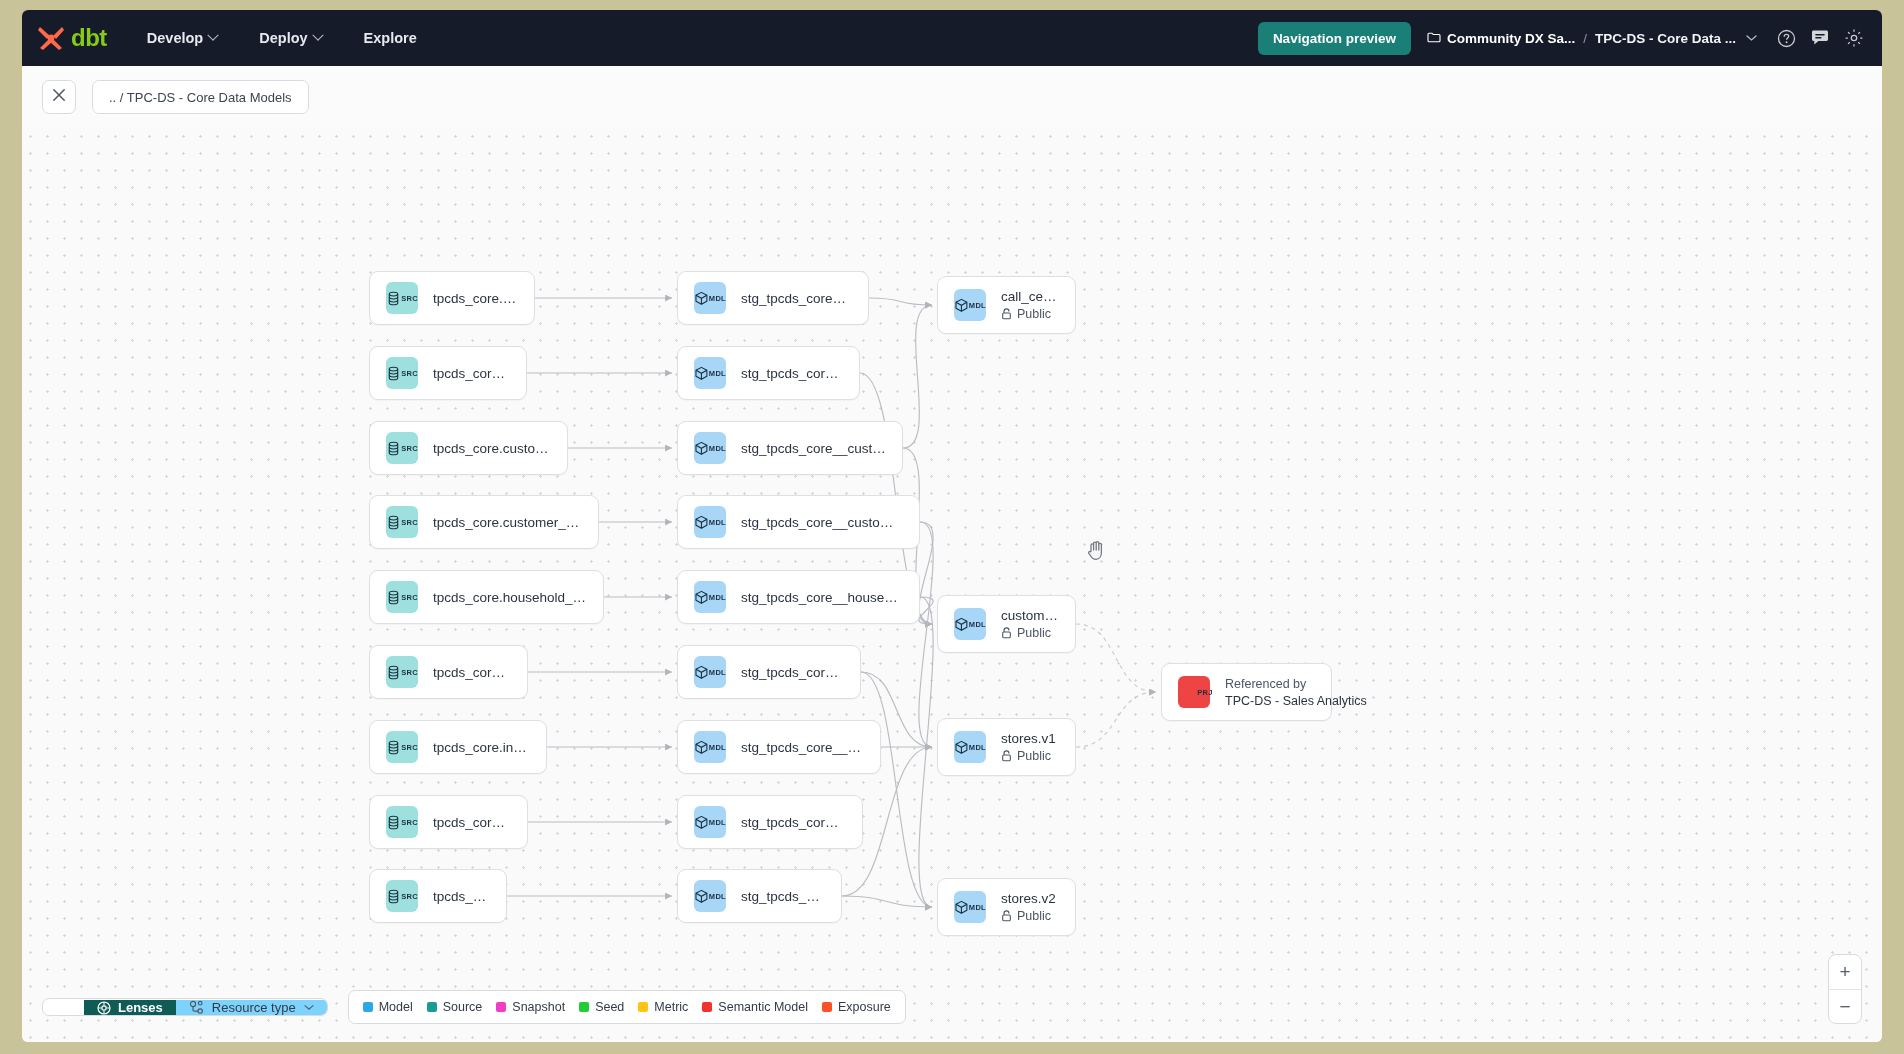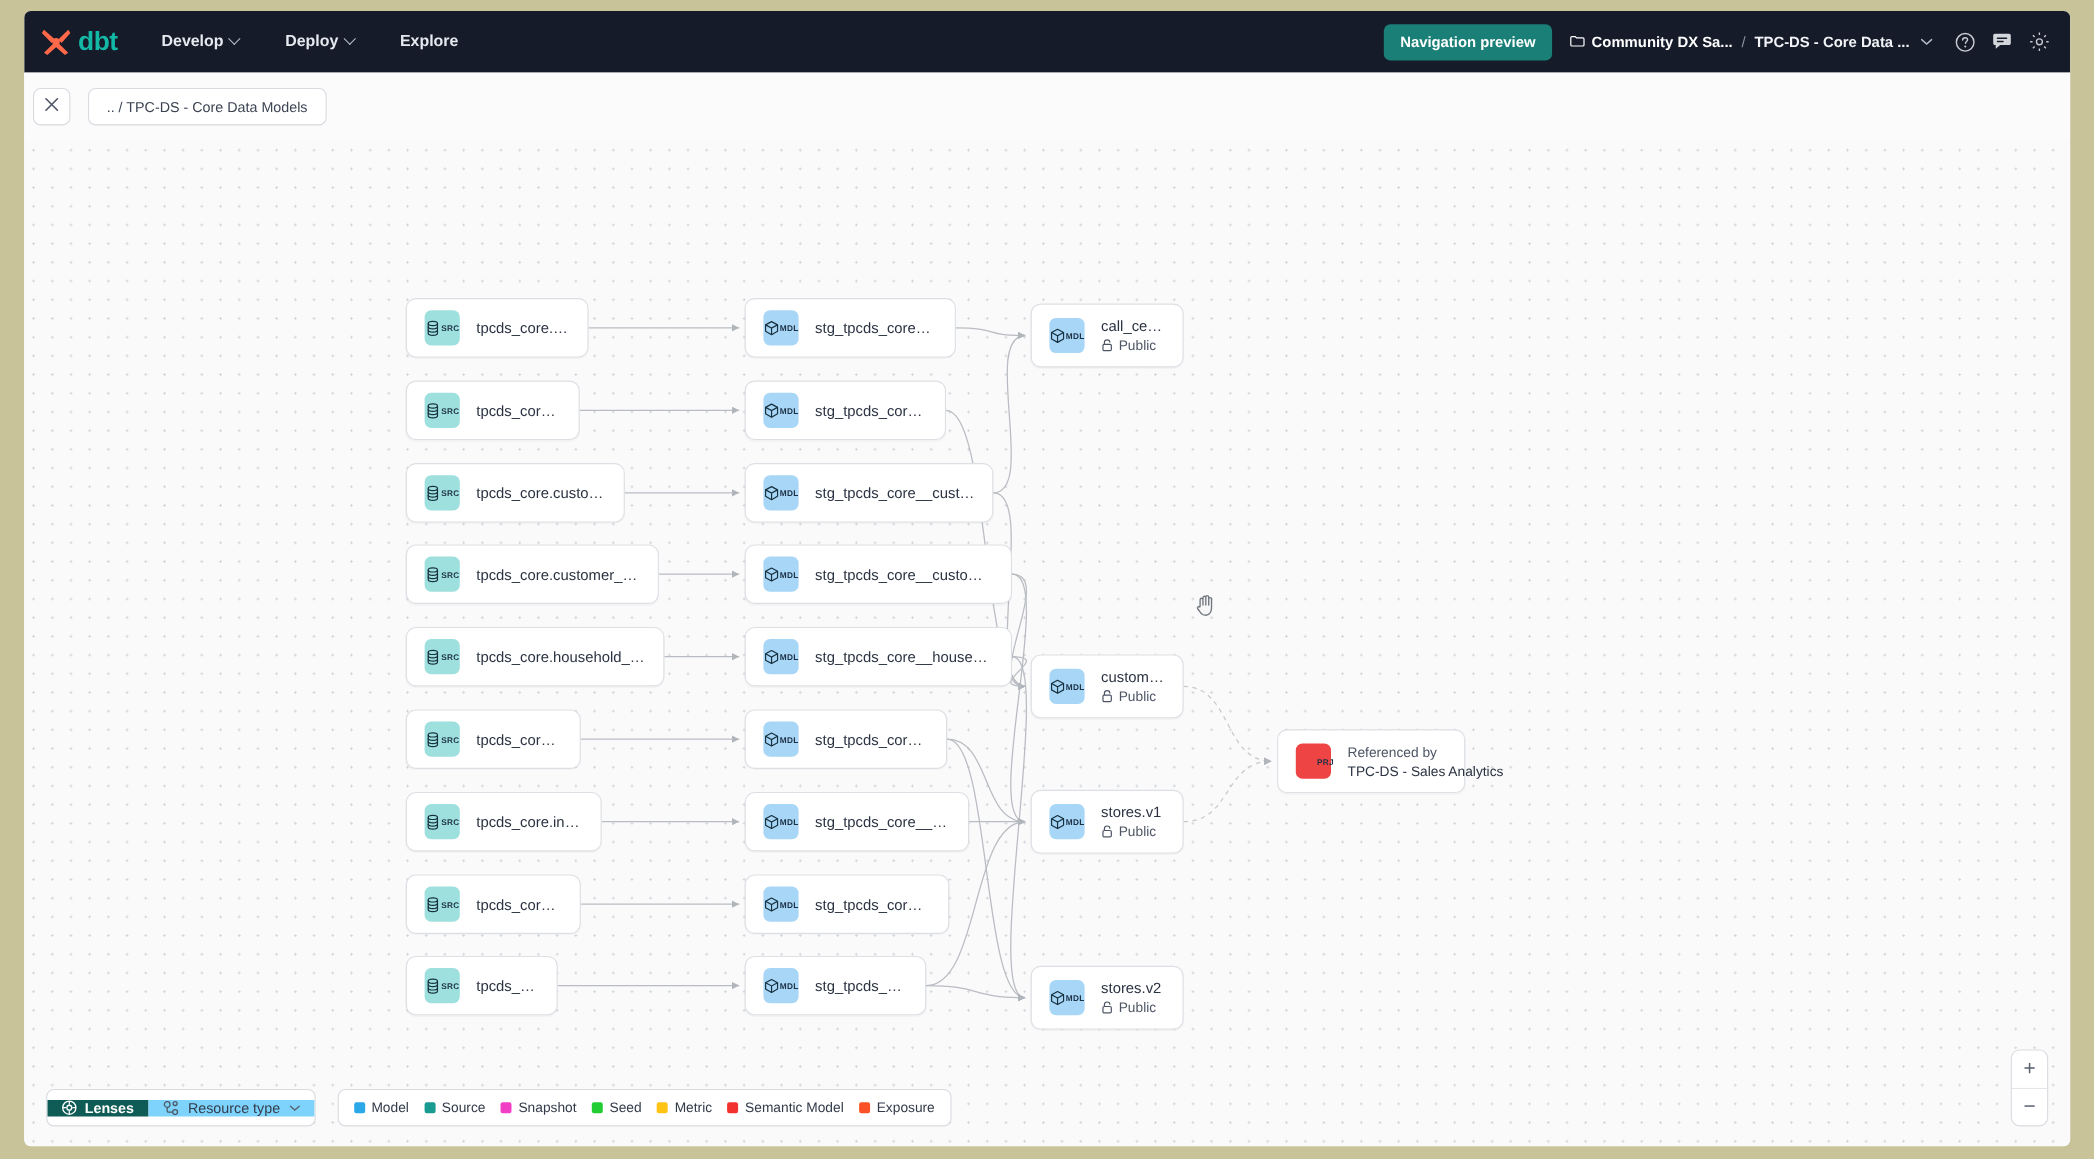--- a/index.html
+++ b/index.html
@@ -32,21 +32,21 @@
     background: #151b28;
     display: flex;
     align-items: center;
     padding: 0 18px 0 14px;
     flex: 0 0 auto;
     position: relative;
   }
   .logo-wrap { display: flex; align-items: center; gap: 5px; margin-right: 40px; }
   .logo-mark { width: 30px; height: 26px; position: relative; }
   .logo-text {
-    color: #14b8a6; font-size: 24px; font-weight: bold; letter-spacing: -0.5px;
+    color: #84cc16; font-size: 24px; font-weight: bold; letter-spacing: -0.5px;
   }
   .nav-links { display: flex; align-items: center; gap: 42px; }
   .nav-link {
     color: #e6e9ef; font-size: 14.5px; font-weight: 600;
     display: flex; align-items: center; gap: 6px;
     cursor: pointer;
   }
   .chev {
     display: inline-block; width: 8px; height: 8px;
     border-right: 1.6px solid #b6bcc9; border-bottom: 1.6px solid #b6bcc9;
@@ -66,21 +66,21 @@
   .crumb-sep { color: #8b93a3; }
   .crumb-plain { font-weight: 600; color: #f1f3f6; }
   .nav-icons { display: flex; align-items: center; gap: 14px; margin-left: 4px; }
   .nav-icon { cursor: pointer; opacity: .92; display: flex; }
 
   
   .toolbar {
     height: 62px;
     background: #fbfbfb;
     display: flex; align-items: center;
-    padding: 0 8px;
+    padding: 0 20px;
     flex: 0 0 auto;
     position: relative;
     z-index: 5;
     border-bottom: none;
   }
   .icon-btn-sq {
     width: 34px; height: 34px;
     border: 1px solid #d8dbe0; border-radius: 7px;
     background: #fff; display: flex; align-items: center; justify-content: center;
     cursor: pointer;
@@ -157,23 +157,23 @@
   }
   .node-label-top { font-size: 12.5px; color: #4d5565; }
   .node-label-bottom { font-size: 12.5px; color: #2b3342; margin-top: 3px; white-space: nowrap; }
 
   
   .bottombar {
     position: absolute; left: 20px; bottom: 18px;
     display: flex; align-items: center; gap: 20px; z-index: 6;
   }
   .lens-group {
-    display: flex; align-items: center; height: 34px;
+    display: flex; align-items: flex-end; height: 18px;
     border-radius: 7px; overflow: hidden;
-    border: 1px solid #d8dbe0; background: #fff;
+    border: 1px solid #d8dbe0; background: #fff; padding-left: 41px;
   }
   .lens-btn {
     background: #0f5c56; color: #fff;
     display: flex; align-items: center; gap: 7px;
     padding: 0 13px; font-size: 13px; font-weight: 600; cursor: pointer;
   }
   .restype-btn {
     background: #7dd3fc; color: #333b49;
     display: flex; align-items: center; gap: 8px;
     padding: 0 13px; font-size: 13px; cursor: pointer;

